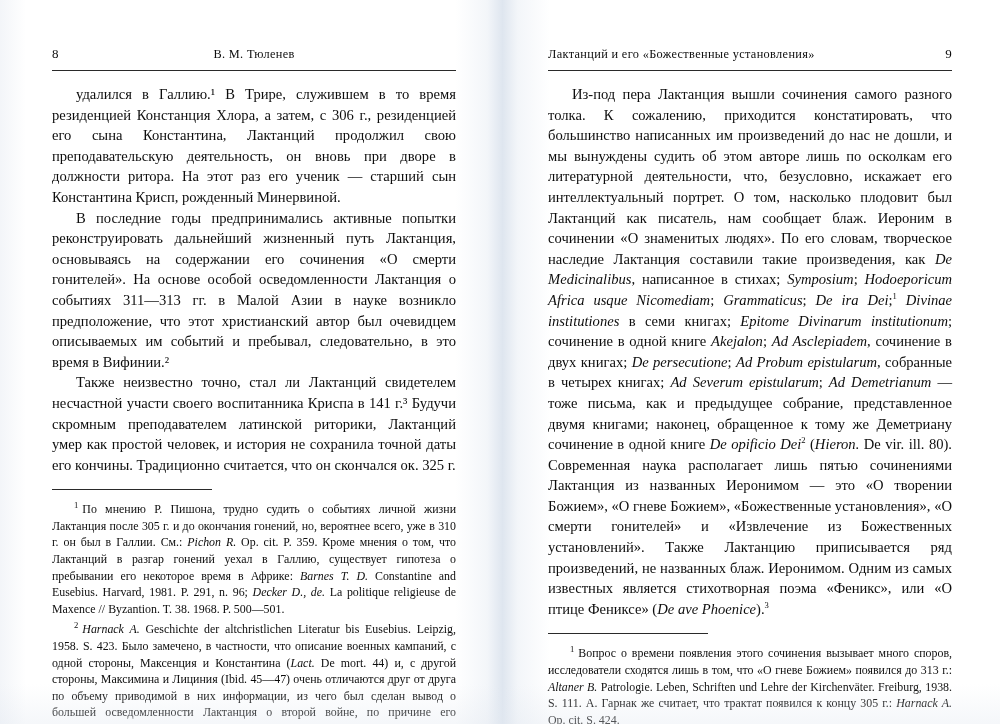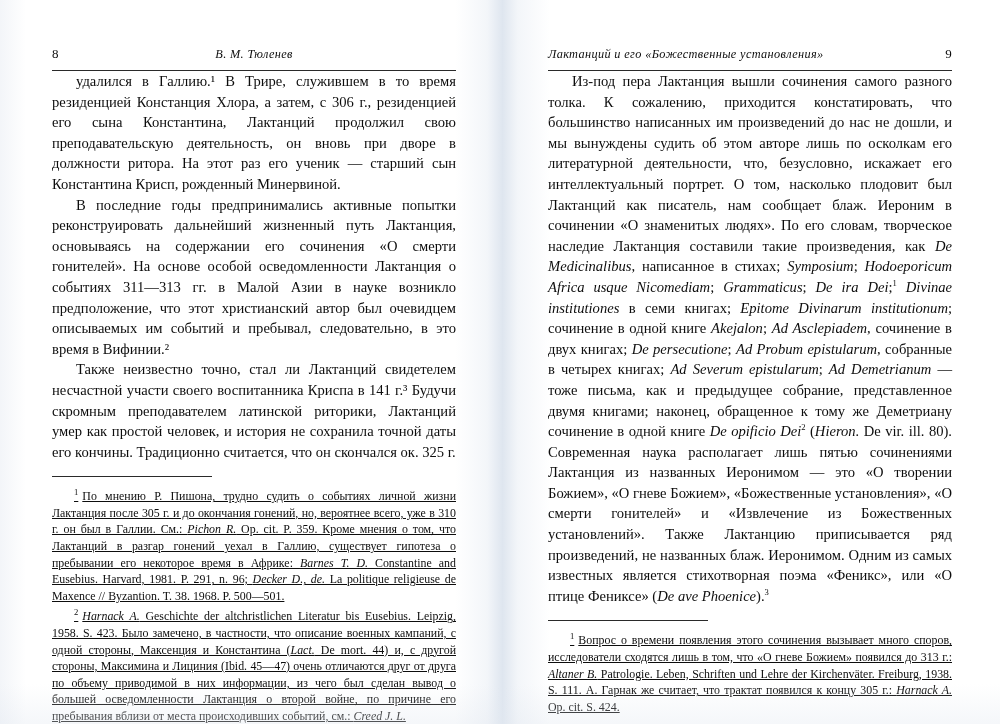--- a/index.html
+++ b/index.html
@@ -69,38 +69,38 @@
     letter-spacing: 0.2px;
   }
   .runhead .folio-verso  { left: 0; }
   .runhead .folio-recto  { right: 0; }
   .runhead .title {
     position: absolute;
     top: 3px;
     left: 0;
     width: 100%;
     text-align: center;
-    font-style: italic;
     font-size: 12.3px;
     letter-spacing: 0.35px;
     white-space: nowrap;
   }
   .runhead .title-recto {
     text-align: left;
     padding-right: 26px;
   }
   .rule {
     border: 0;
     border-top: 1.1px solid #2a2a2a;
     margin: 0;
     width: 100%;
   }
 
   
   .body {
+    margin-top: 13px;
     font-size: 14.6px;
     line-height: 20.6px;
     text-align: justify;
     text-justify: inter-word;
     hyphens: manual;
   }
   .body p {
     margin: 0;
     text-indent: 24px;
   }
@@ -115,21 +115,20 @@
     margin: 0 0 7px 0;
   }
   .footnotes {
     font-size: 11.9px;
     line-height: 16.6px;
     text-align: justify;
   }
   .footnotes p {
     margin: 0;
     text-indent: 22px;
-    text-decoration: underline;
   }
   .footnotes .marker {
     font-size: 8.6px;
     vertical-align: super;
     margin-right: 4px;
   }
   i, .it { font-style: italic; }
   sup {
     font-size: 8.6px;
     vertical-align: super;

